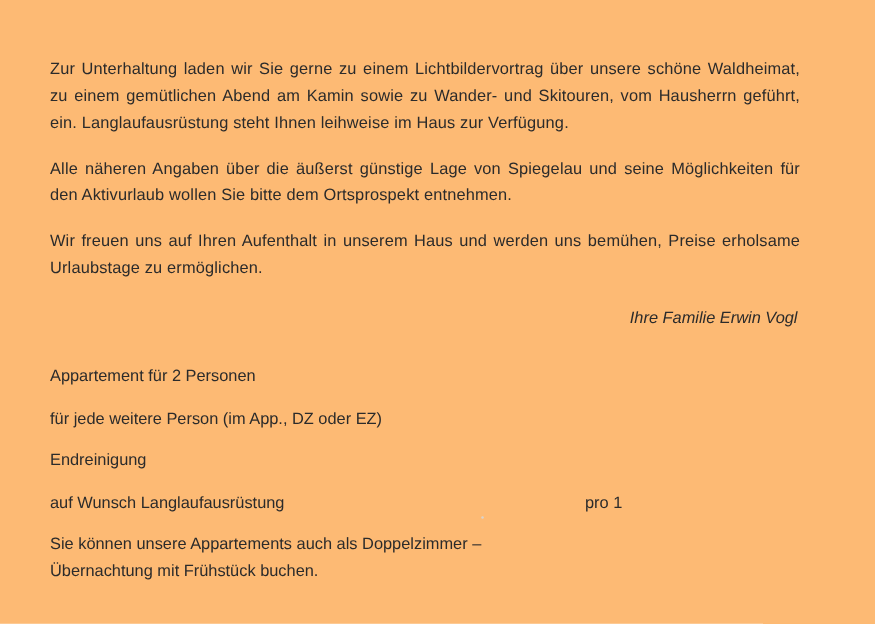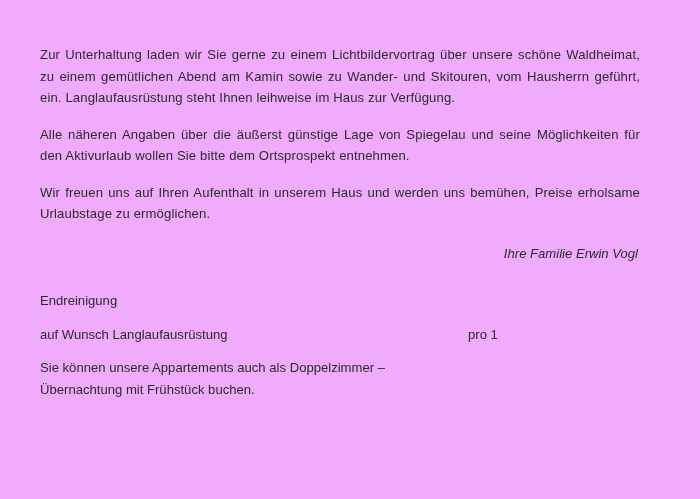--- a/index.html
+++ b/index.html
@@ -12,21 +12,21 @@
     height: 499px;
     overflow: hidden;
     font-family: "Liberation Sans", sans-serif;
     color: #232323;
     -webkit-font-smoothing: antialiased;
   }
   #page {
     position: relative;
     width: 700px;
     height: 499px;
-    background: #f0abfc;
+    background: #fdba74;
   }
   .doc-body {
     position: absolute;
     left: 40px;
     top: 44px;
     width: 600px;
   }
   .para {
     font-size: 13.1px;
     line-height: 21.5px;
@@ -88,21 +88,29 @@
 
     <p class="para">Zur Unterhaltung laden wir Sie gerne zu einem Lichtbildervortrag über unsere schöne Waldheimat, zu einem gemütlichen Abend am Kamin sowie zu Wander- und Skitouren, vom Hausherrn geführt, ein. Langlaufausrüstung steht Ihnen leihweise im Haus zur Verfügung.</p>
     <p class="para">Alle näheren Angaben über die äußerst günstige Lage von Spiegelau und seine Möglichkeiten für den Aktivurlaub wollen Sie bitte dem Ortsprospekt entnehmen.</p>
     <p class="para">Wir freuen uns auf Ihren Aufenthalt in unserem Haus und werden uns bemühen, Preise erholsame Urlaubstage zu ermöglichen.</p>
 
     <div class="signature">Ihre Familie Erwin Vogl</div>
 
     <div class="price-block">
 
 
+      <div class="price-row">
+        <span class="price-label">Appartement für 2 Personen</span>
+        <span class="price-unit"></span>
+      </div>
 
+      <div class="price-row">
+        <span class="price-label">für jede weitere Person (im App., DZ oder EZ)</span>
+        <span class="price-unit"></span>
+      </div>
 
 
       <div class="price-row">
         <span class="price-label">Endreinigung</span>
         <span class="price-unit"></span>
       </div>
 
       <div class="price-row">
         <span class="price-label">auf Wunsch Langlaufausrüstung</span>
         <span class="price-unit">pro 1</span>

